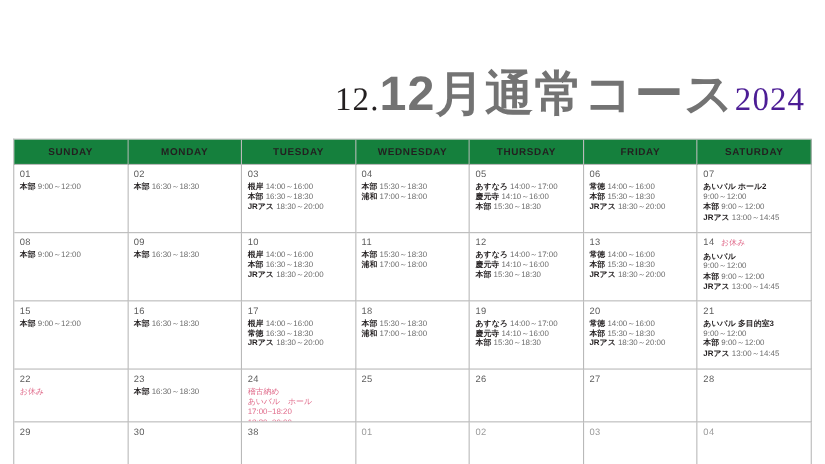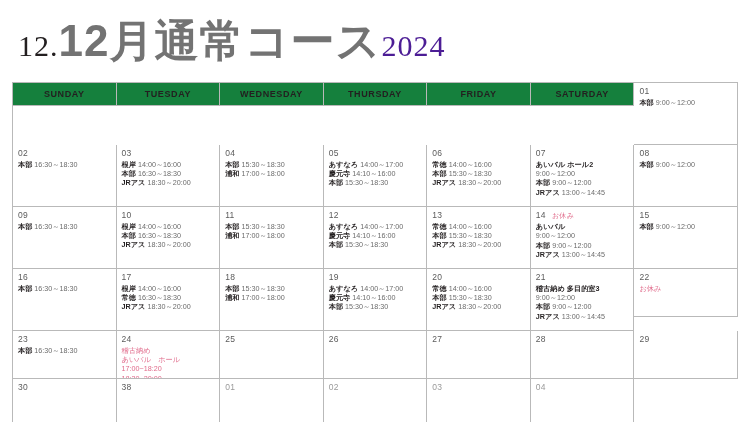--- a/index.html
+++ b/index.html
@@ -17,23 +17,24 @@
   .page {
     position: relative;
     width: 750px;
     height: 422px;
     box-sizing: border-box;
   }
   
   .header {
     display: flex;
     align-items: baseline;
-    justify-content: flex-start;
+    justify-content: flex-end;
     padding: 12px 18px 6px 18px;
     box-sizing: border-box;
+    margin-top: 44px;
   }
   .hdr-left {
     font-size: 30px;
     font-weight: 400;
     letter-spacing: 1px;
     color: #231f20;
     font-family: "Liberation Serif", serif;
   }
   .hdr-center {
     font-size: 44px;
@@ -114,20 +115,21 @@
 <div class="page">
 
   <div class="header">
     <div class="hdr-left">12.</div>
     <div class="hdr-center">12月通常コース</div>
     <div class="hdr-right">2024</div>
   </div>
 
   <div class="cal" id="grid">
       <div class="dow">SUNDAY</div>
+      <div class="dow">MONDAY</div>
       <div class="dow">TUESDAY</div>
       <div class="dow">WEDNESDAY</div>
       <div class="dow">THURSDAY</div>
       <div class="dow">FRIDAY</div>
       <div class="dow">SATURDAY</div>
       <div class="cell">
         <div class="daynum dark">01</div>
         <div class="ev"><b>本部</b><span class="t"> 9:00～12:00</span></div>
       </div>
       <div class="cell">
@@ -228,21 +230,21 @@
         <div class="ev"><b>本部</b><span class="t"> 15:30～18:30</span></div>
       </div>
       <div class="cell">
         <div class="daynum dark">20</div>
         <div class="ev"><b>常徳</b><span class="t"> 14:00～16:00</span></div>
         <div class="ev"><b>本部</b><span class="t"> 15:30～18:30</span></div>
         <div class="ev"><b>JRアス</b><span class="t"> 18:30～20:00</span></div>
       </div>
       <div class="cell">
         <div class="daynum dark">21</div>
-        <div class="ev"><b>稽古納め 多目的室3</b></div>
+        <div class="ev"><b>あいバル 多目的室3</b></div>
         <div class="ev"><b></b><span class="t">9:00～12:00</span></div>
         <div class="ev"><b>本部</b><span class="t"> 9:00～12:00</span></div>
         <div class="ev"><b>JRアス</b><span class="t"> 13:00～14:45</span></div>
       </div>
       <div class="cell short">
         <div class="daynum dark">22</div>
         <div class="ev pinkline">お休み</div>
       </div>
       <div class="cell short">
         <div class="daynum dark">23</div>

